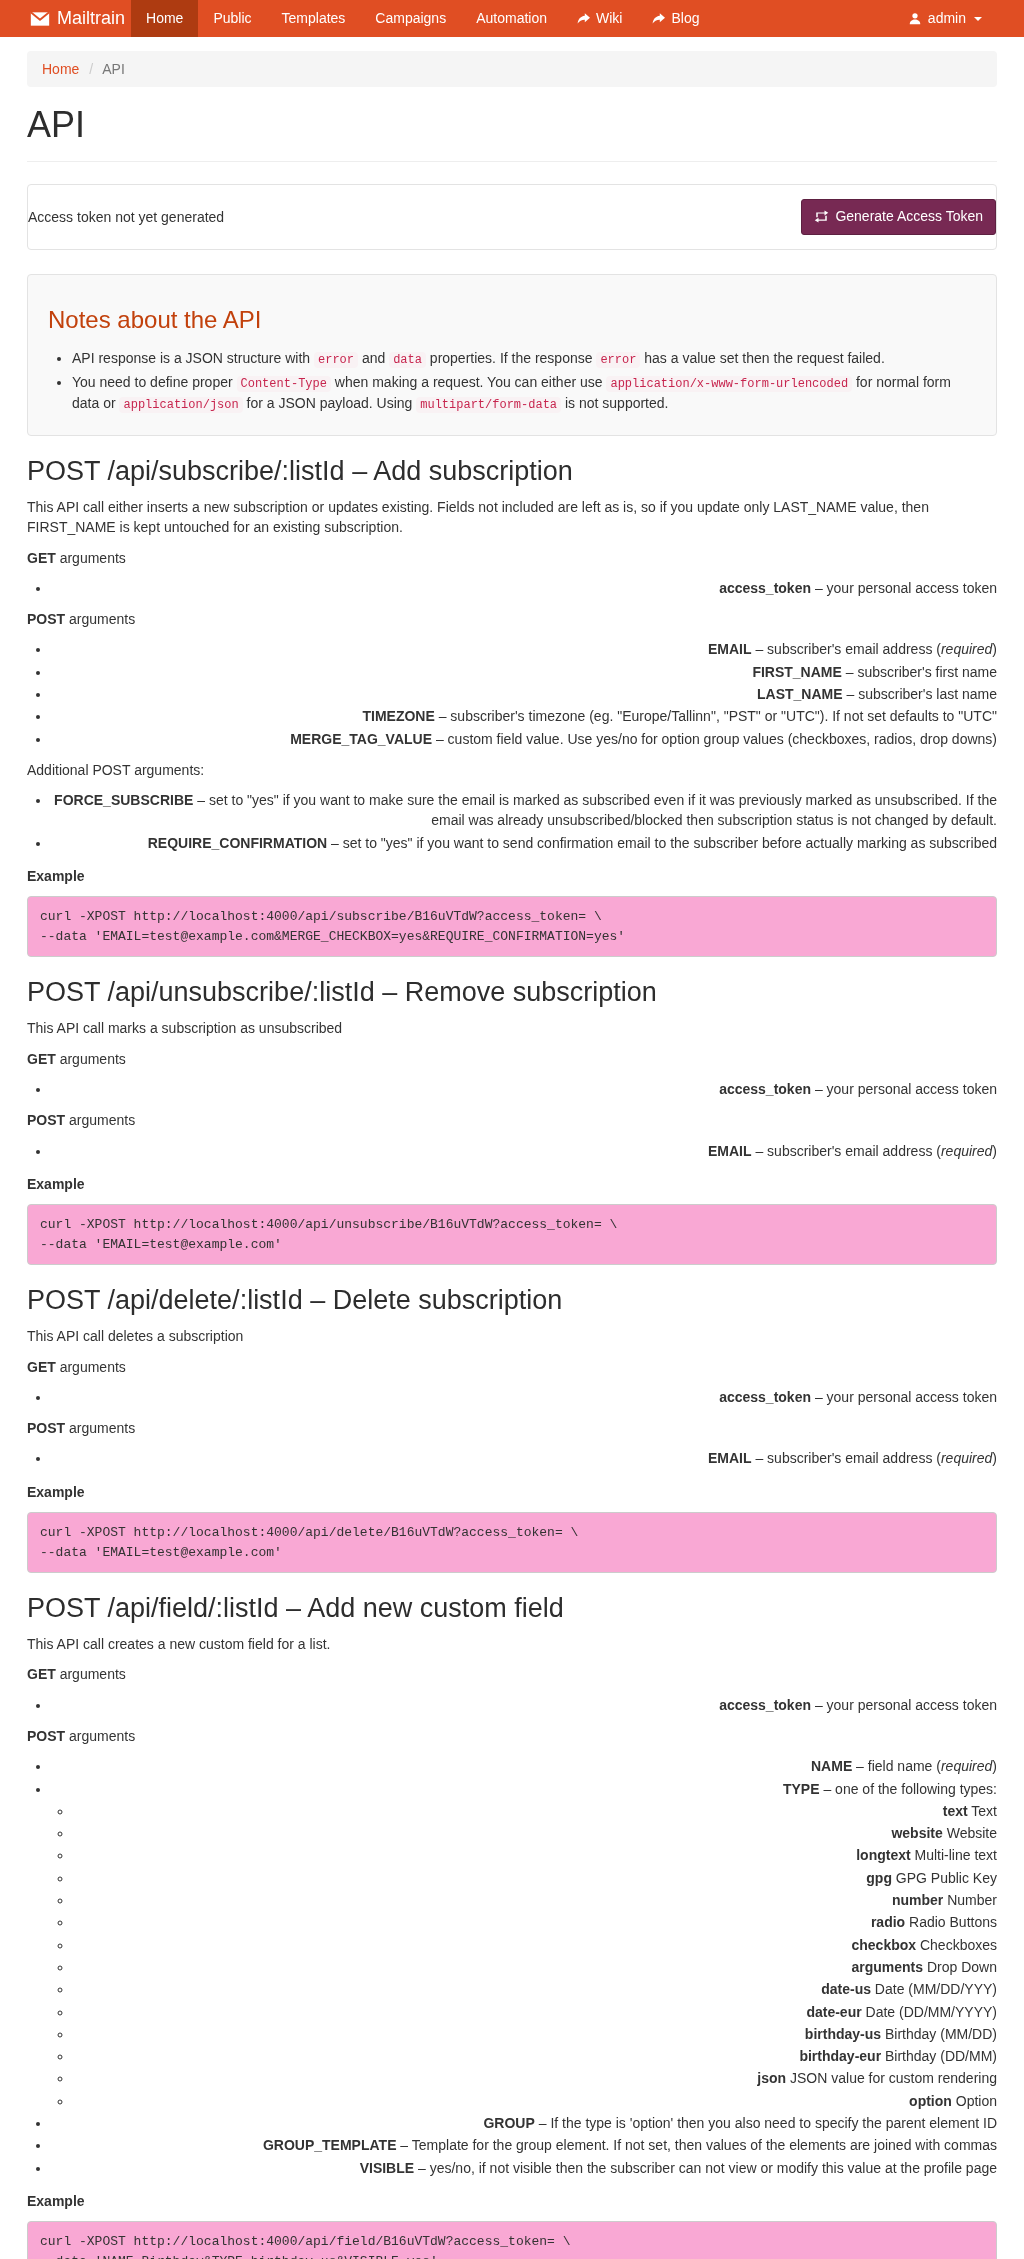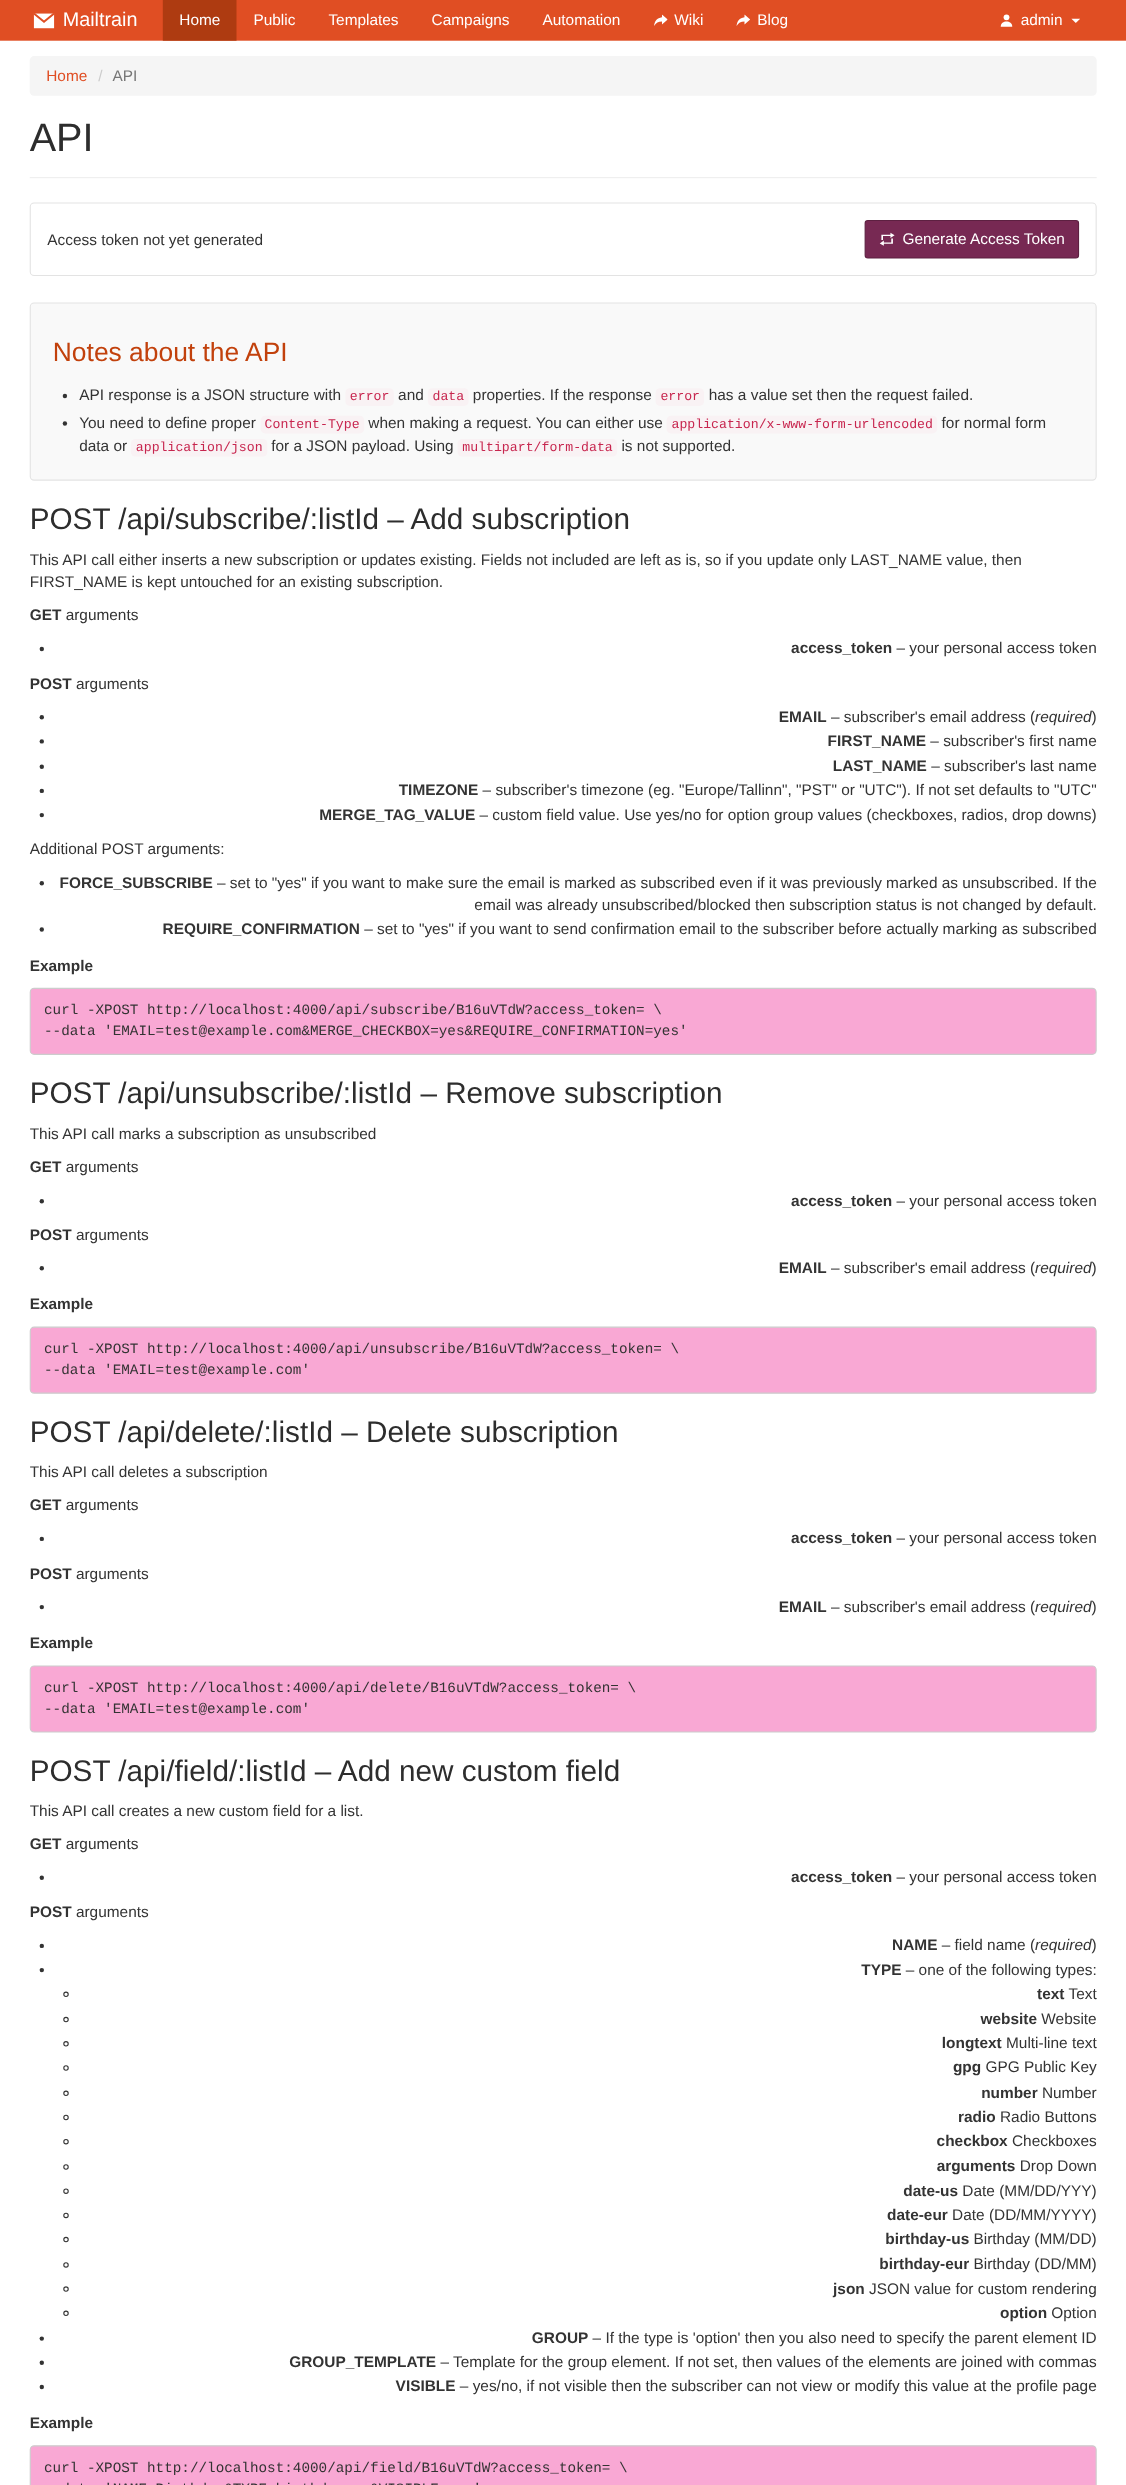--- a/index.html
+++ b/index.html
@@ -9,42 +9,42 @@
     font-size: 14px;
     line-height: 1.45;
     color: #333;
     background: #fff;
   }
   .page { min-height: 100vh; display: flex; flex-direction: column; }
 
   
   .navbar { background: #E04E23; height: 37px; width: 100%; }
   .nav-container { width: 970px; margin: 0 auto; display: flex; align-items: stretch; height: 100%; }
-  .brand { display: flex; align-items: center; gap: 7px; padding: 0 23px 0 3px; color: #fff; font-size: 18px; text-decoration: none; }
+  .brand { display: flex; align-items: center; gap: 7px; padding: 0 6px 0 3px; color: #fff; font-size: 18px; text-decoration: none; }
   .nav-links { display: flex; align-items: stretch; }
   .nav-item { display: flex; align-items: center; gap: 6px; padding: 0 15px; color: #fff; font-size: 14px; text-decoration: none; }
   .nav-item.active { background: #AE3B11; }
   .nav-right { margin-left: auto; display: flex; align-items: stretch; }
   .caret { width: 0; height: 0; border-left: 4px solid transparent; border-right: 4px solid transparent; border-top: 4px solid #fff; display: inline-block; margin-left: 2px; }
 
   
   .container { width: 970px; margin: 0 auto; }
 
   
   .breadcrumb { background: #f5f5f5; border-radius: 4px; padding: 8px 15px; margin: 14px 0 18px; font-size: 14px; }
   .breadcrumb a { color: #E04E23; text-decoration: none; }
   .breadcrumb .sep { color: #ccc; margin: 0 6px; }
   .breadcrumb .current { color: #777; }
 
   
   h1.page-title { font-size: 36px; font-weight: normal; color: #2d2d2d; margin: 18px 0 0; line-height: 1.1; }
   .page-header { padding-bottom: 16px; border-bottom: 1px solid #eee; margin-bottom: 22px; }
 
   
-  .token-panel { border: 1px solid #e3e3e3; border-radius: 4px; padding: 15px; display: flex; align-items: center; justify-content: space-between; margin-bottom: 24px; min-height: 66px; }
+  .token-panel { border: 1px solid #e3e3e3; border-radius: 4px; display: flex; align-items: center; justify-content: space-between; margin-bottom: 24px; min-height: 66px; }
   .btn-generate { background: #772953; border: 1px solid #5d2041; color: #fff; font-size: 14px; font-family: inherit; padding: 7px 12px; border-radius: 3px; display: inline-flex; align-items: center; gap: 6px; cursor: pointer; line-height: 1.4; justify-content: center; }
 
   
   .notes { background: #f9f9f9; border: 1px solid #e3e3e3; border-radius: 4px; padding: 18px 20px 10px; margin-bottom: 4px; }
   .notes h3 { font-size: 24px; font-weight: normal; color: #c2410c; margin: 10px 0 10px; }
   .notes ul { margin: 0 0 10px; padding-left: 24px; }
   .notes li { margin-bottom: 3px; }
 
   
   h2.section-heading { font-size: 27px; font-weight: normal; color: #2d2d2d; margin: 20px 0 10px; line-height: 1.15; }

